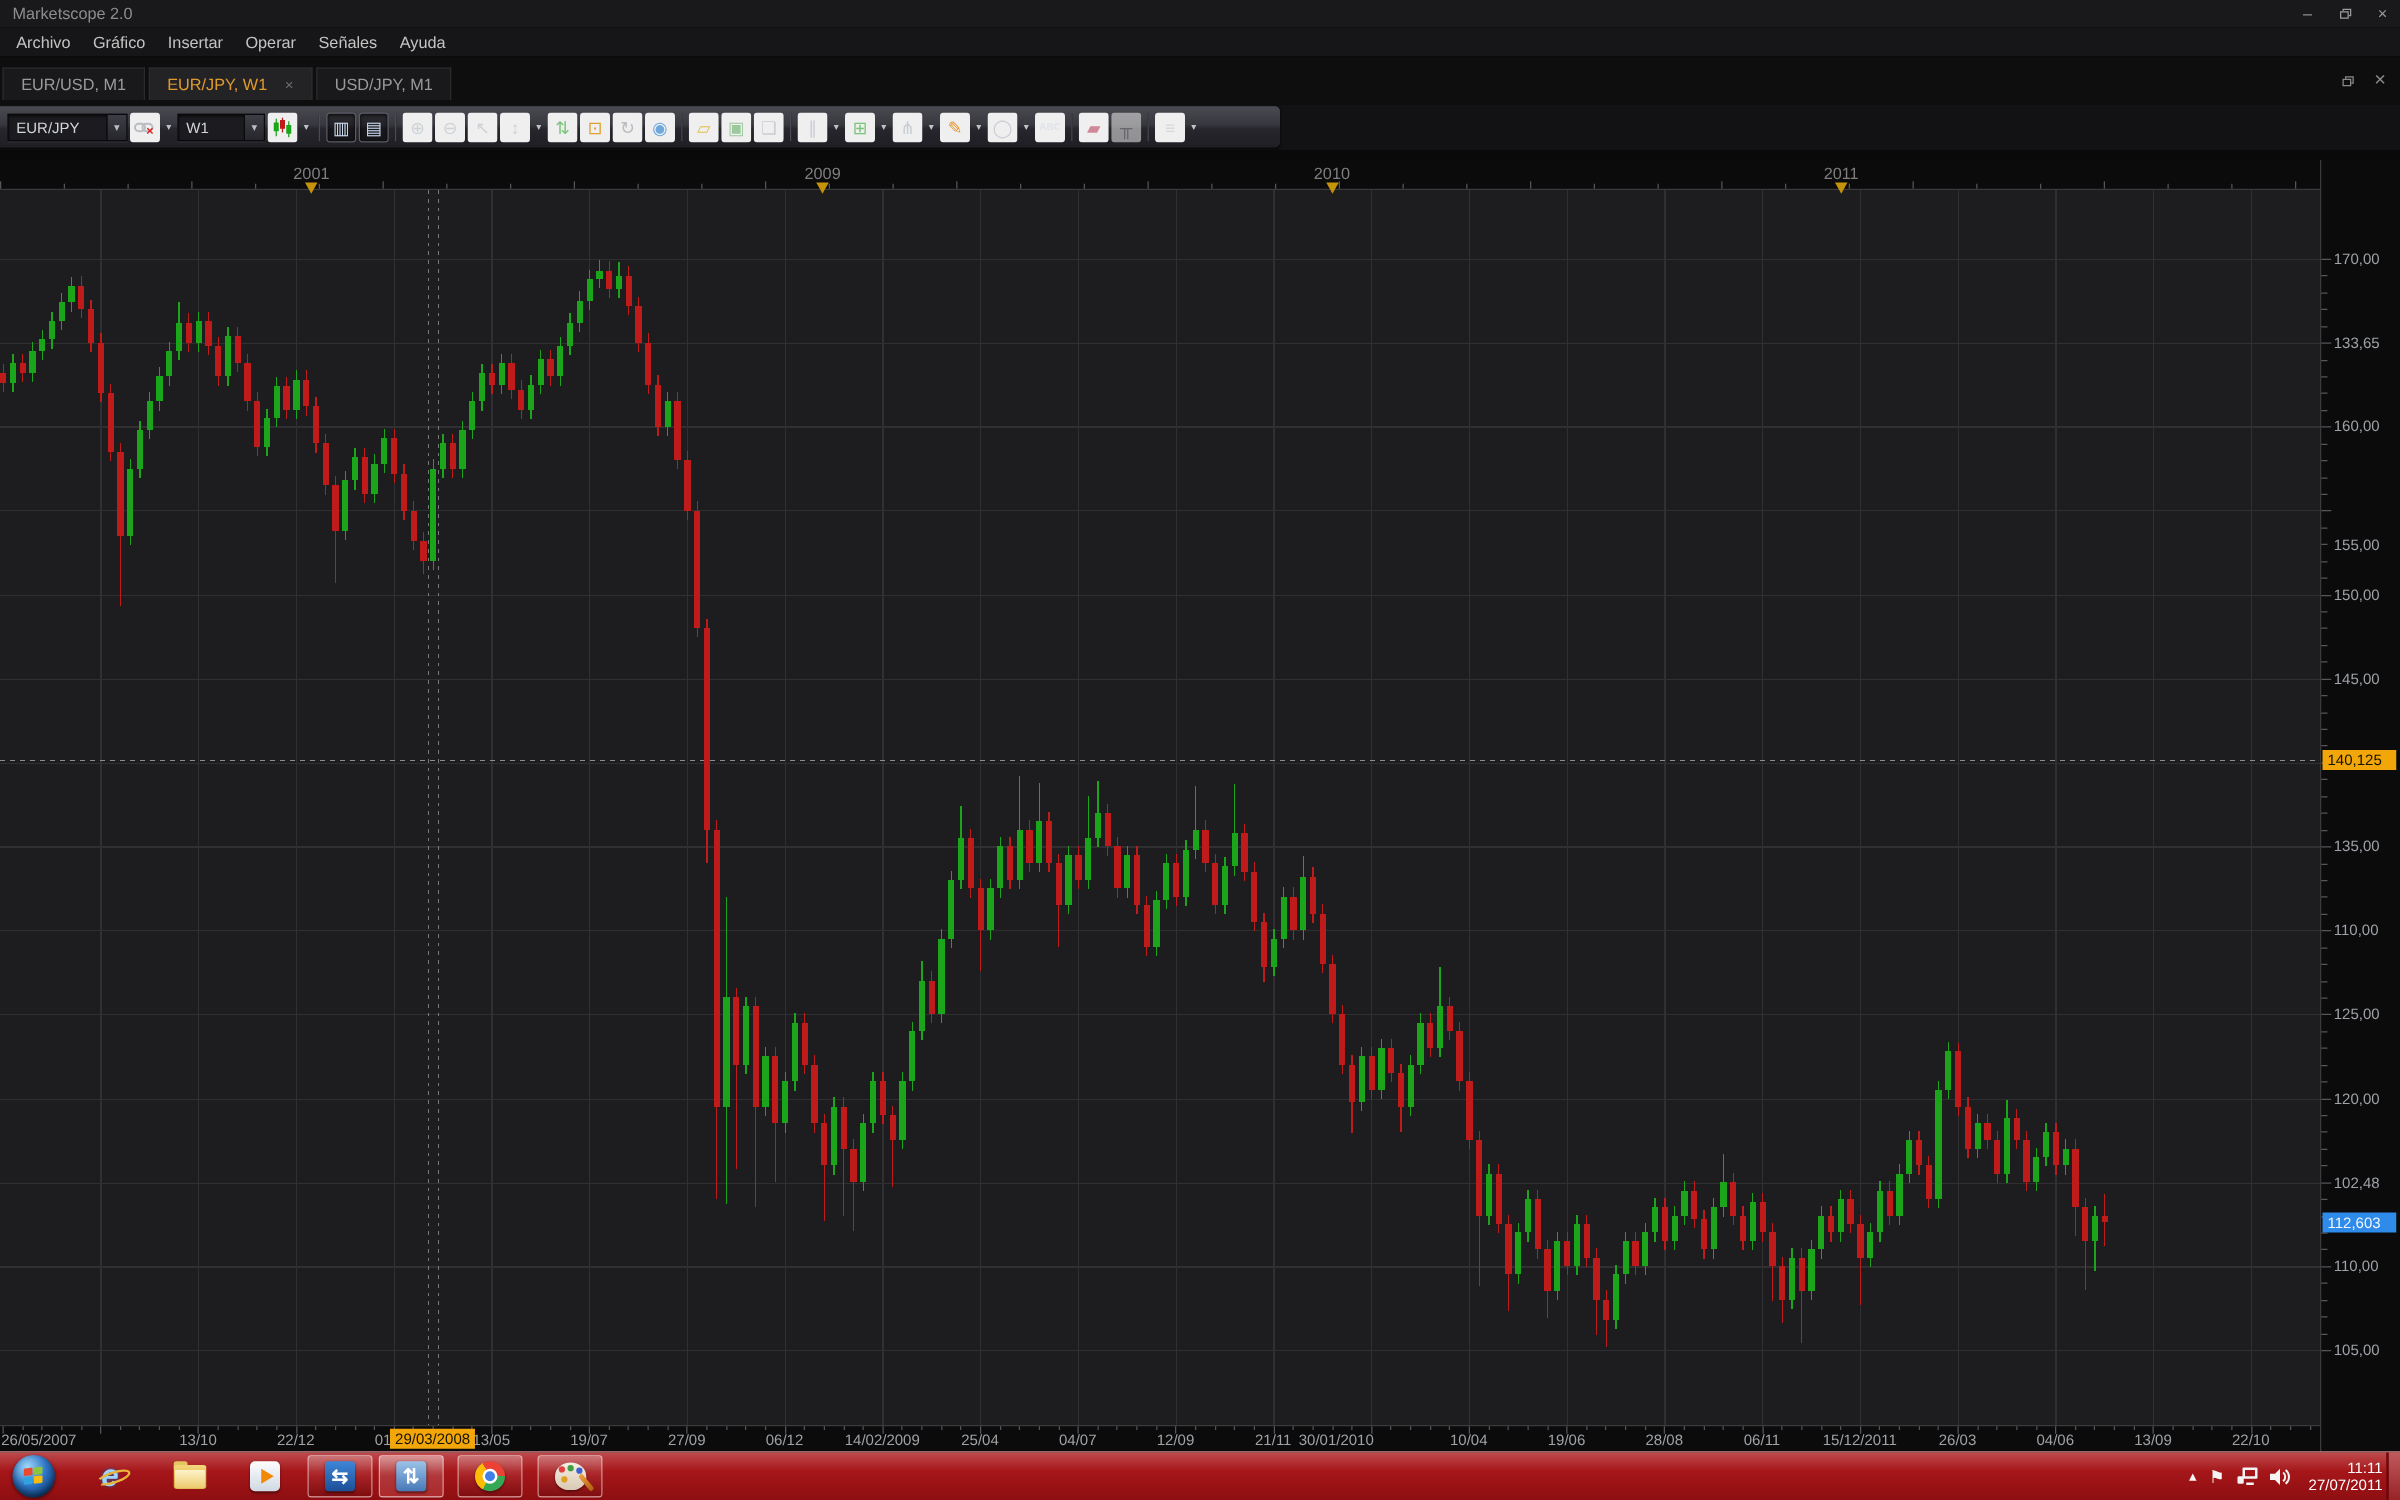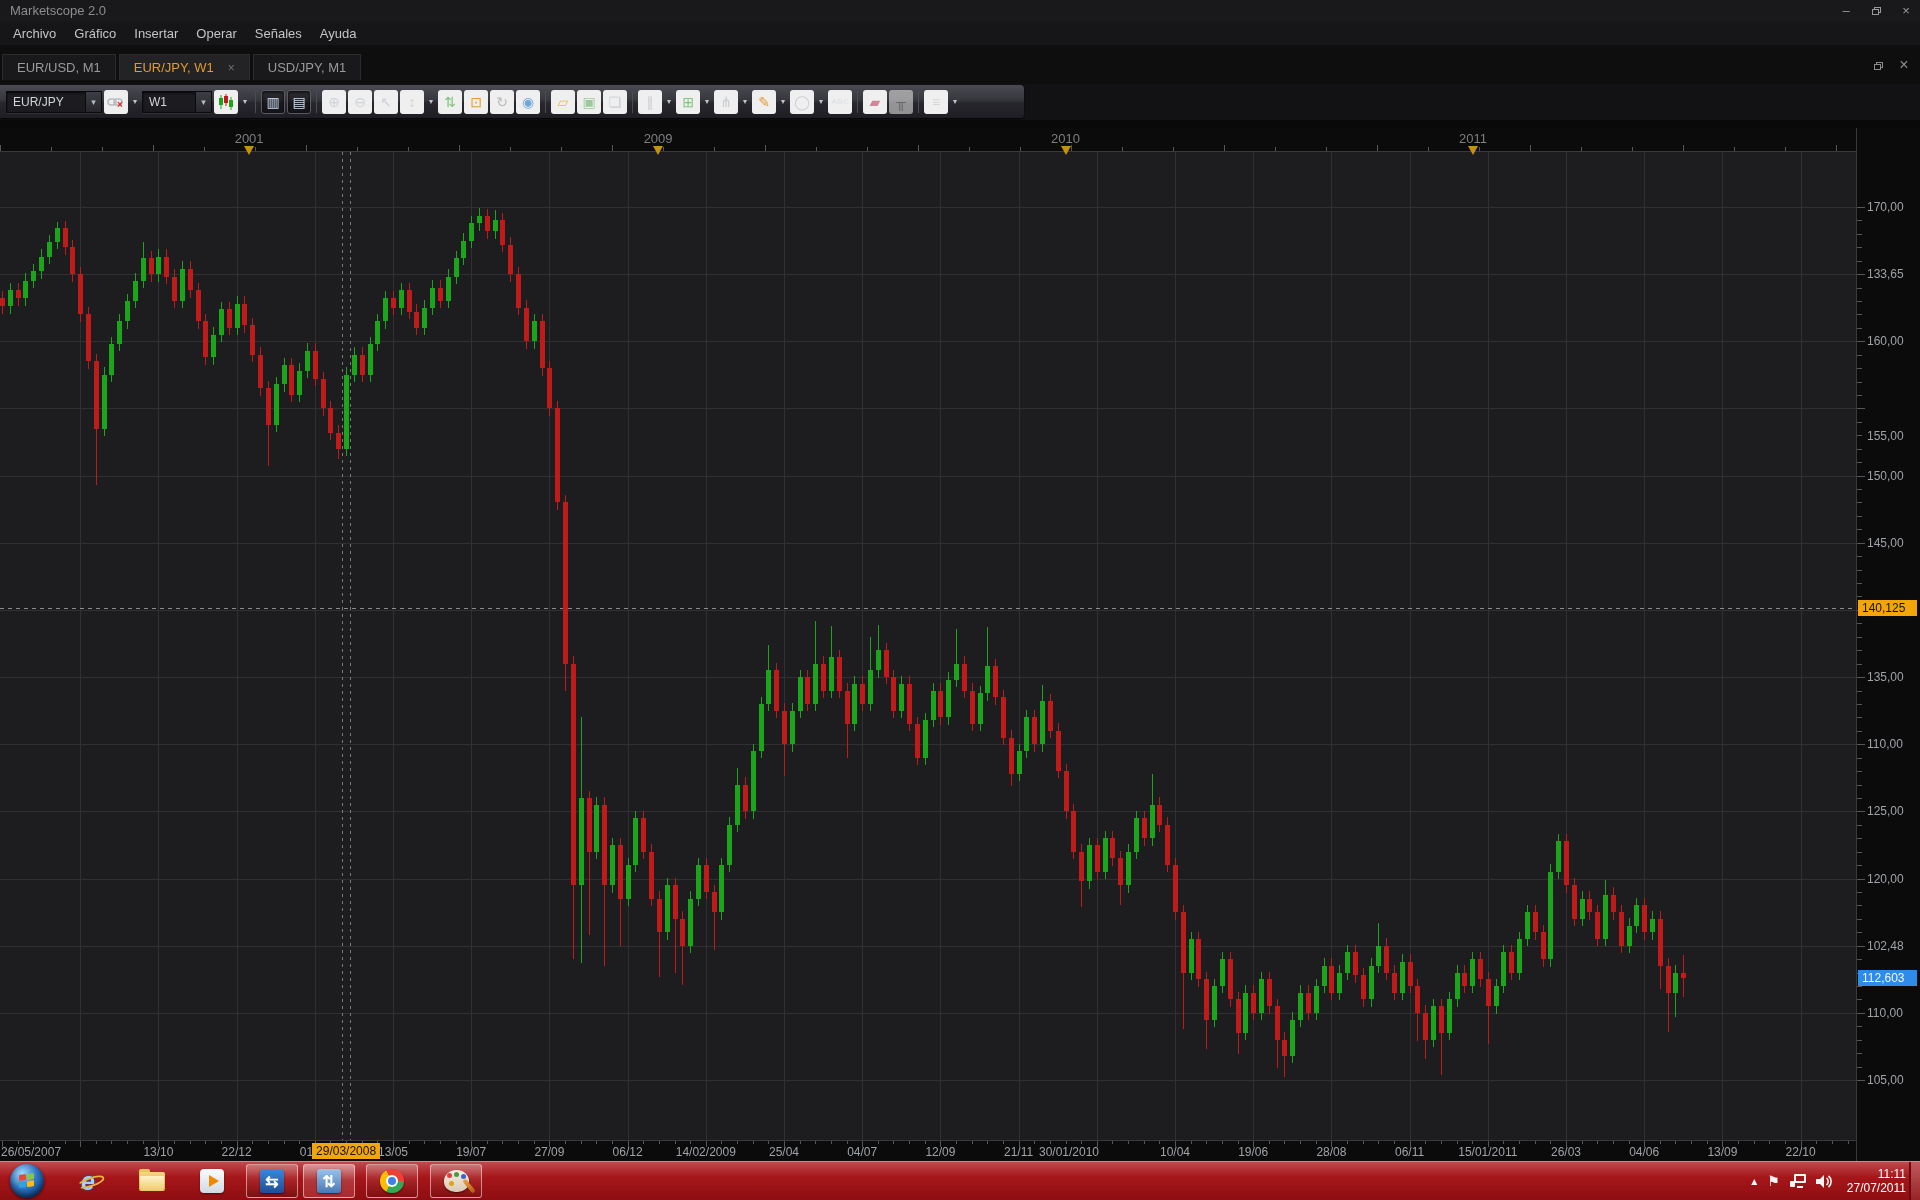--- a/index.html
+++ b/index.html
@@ -950,21 +950,21 @@
       <div class="datelabel" style="left: 705.8px;">14/02/2009</div>
       <div class="datelabel" style="left: 784px;">25/04</div>
       <div class="datelabel" style="left: 862.2px; text-align: center;">04/07</div>
       <div class="datelabel" style="left: 940.4px;">12/09</div>
       <div class="datelabel" style="left: 1018.6px;">21/11</div>
       <div class="datelabel" style="left: 1069px;">30/01/2010</div>
       <div class="datelabel" style="left: 1175px;">10/04</div>
       <div class="datelabel" style="left: 1253.2px;">19/06</div>
       <div class="datelabel" style="left: 1331.4px;">28/08</div>
       <div class="datelabel" style="left: 1409.6px;">06/11</div>
-      <div class="datelabel" style="left: 1487.8px;">15/01/2011</div>
+      <div class="datelabel" style="left: 1487.8px;">15/12/2011</div>
       <div class="datelabel" style="left: 1566px;">26/03</div>
       <div class="datelabel" style="left: 1644.2px;">04/06</div>
       <div class="datelabel" style="left: 1722.4px;">13/09</div>
       <div class="datelabel" style="left: 1800.6px;">22/10</div>
     </div>
   <div id="axiscol">
     <div class="ptag" id="alert-tag" style="top: 480.245px;">140,125</div>
     <div class="ptag" id="last-tag" style="top: 849.888px;">112,603</div>
   <i class="patick" style="top: 952px; width: 8px;"></i>
       <i class="patick" style="top: 939px; width: 5px;"></i>

